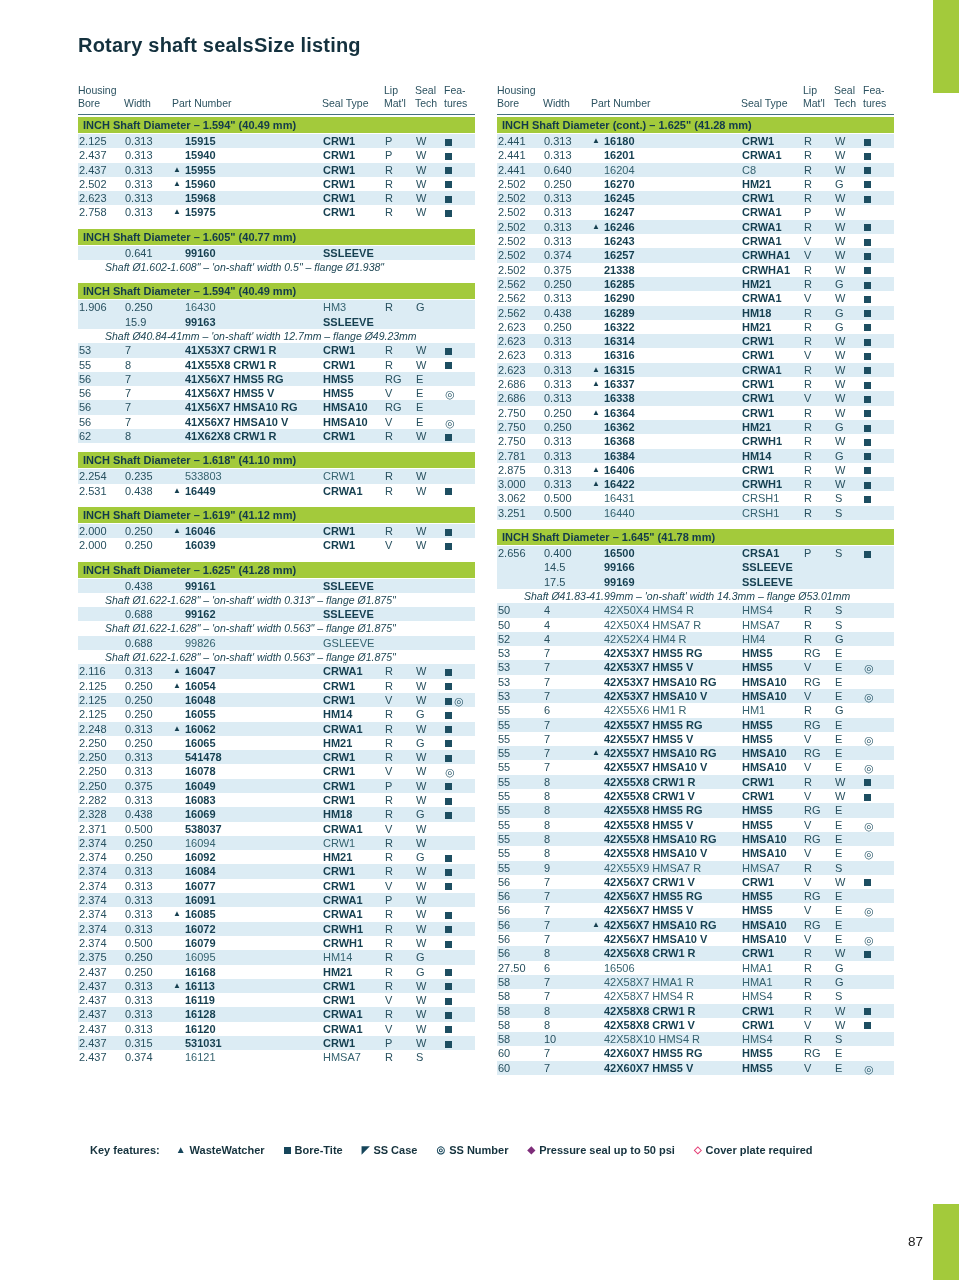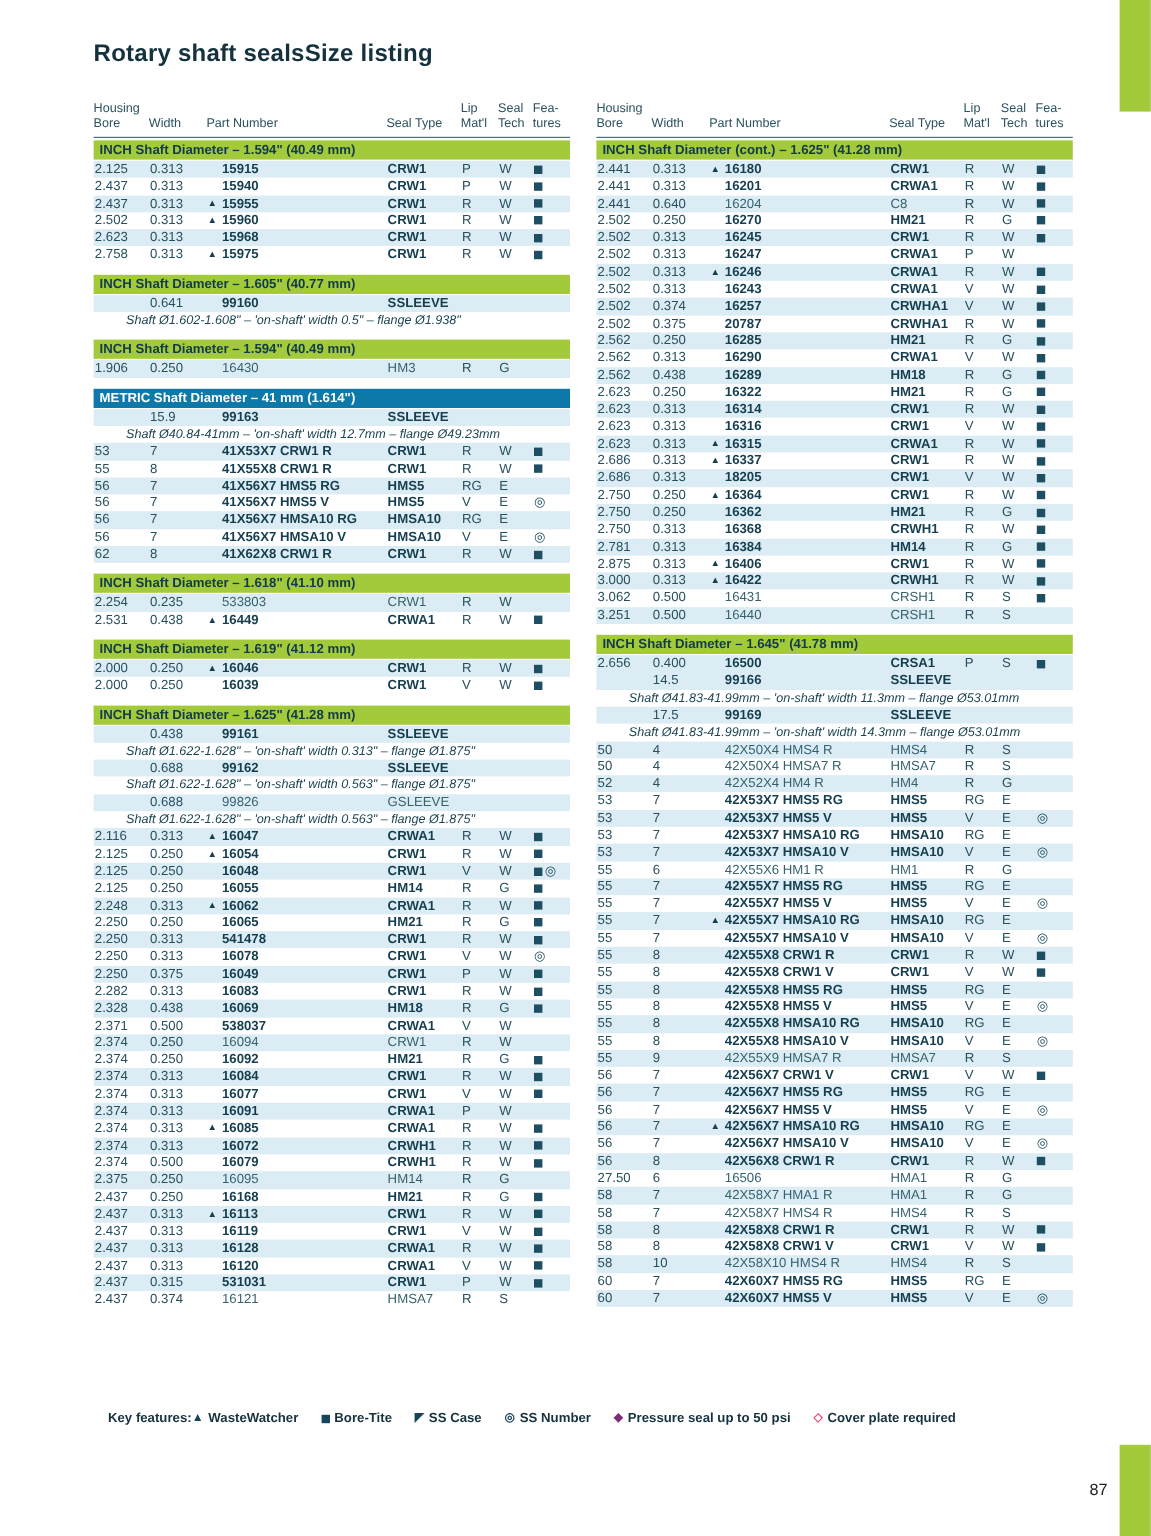--- a/index.html
+++ b/index.html
@@ -29,21 +29,21 @@
   .row.stripe,.note.stripe{background:#dcecf4}
   .cell{overflow:hidden;white-space:nowrap;padding-left:1px}
   .part{font-weight:bold;color:#153f50;position:relative;padding-left:13px}
   .seal{font-weight:bold;color:#153f50}
   .dim .part,.dim .seal{font-weight:normal;color:#35626f}
   .tri{position:absolute;left:1px;top:0;font-size:8px;color:#153f50}
   .note{display:block;height:14.3px;line-height:14.3px;font-size:10.5px;font-style:italic;
         padding-left:27px;color:#1d4654;white-space:nowrap;overflow:hidden}
   .fsq{display:inline-block;width:7px;height:7px;background:#1d4e61;margin-right:2px;vertical-align:middle}
   .fring{font-size:11px;color:#1d4e61;vertical-align:middle}
-  .legend{position:absolute;left:90px;top:1176px;display:flex;align-items:flex-start;
+  .legend{position:absolute;left:90px;top:1144px;display:flex;align-items:flex-start;gap:16px;
           font-size:11px;color:#15323d;white-space:nowrap}
   .legend .lab{font-weight:bold}
   #legend-items{display:flex;gap:19px;align-items:center}
   .leg-item{display:flex;align-items:center;gap:4px;font-weight:bold}
   .leg-glyph{font-size:10px;line-height:10px}
   .leg-sq{margin-right:0}
   .page-number{position:absolute;right:36px;top:1234px;font-size:13.5px;color:#222222}
 </style>
 </head>
 <body>
@@ -159,21 +159,20 @@
           <div class="sec-hdr inch">INCH Shaft Diameter – 1.594" (40.49 mm)</div>
           <div class="row stripe dim">
             <div class="cell bore">1.906</div>
             <div class="cell width">0.250</div>
             <div class="cell part">16430</div>
             <div class="cell seal">HM3</div>
             <div class="cell lip">R</div>
             <div class="cell tech">G</div>
             <div class="cell feat"></div>
           </div>
-          <div class="sec-hdr metric">METRIC Shaft Diameter – 41 mm (1.614")</div>
           <div class="row stripe">
             <div class="cell bore"></div>
             <div class="cell width">15.9</div>
             <div class="cell part">99163</div>
             <div class="cell seal">SSLEEVE</div>
             <div class="cell lip"></div>
             <div class="cell tech"></div>
             <div class="cell feat"></div>
           </div>
           <div class="note">Shaft Ø40.84-41mm – 'on-shaft' width 12.7mm – flange Ø49.23mm</div>
@@ -674,21 +673,21 @@
             <div class="cell width">0.374</div>
             <div class="cell part">16257</div>
             <div class="cell seal">CRWHA1</div>
             <div class="cell lip">V</div>
             <div class="cell tech">W</div>
             <div class="cell feat"><span class="fsq"></span></div>
           </div>
           <div class="row">
             <div class="cell bore">2.502</div>
             <div class="cell width">0.375</div>
-            <div class="cell part">20787</div>
+            <div class="cell part">21338</div>
             <div class="cell seal">CRWHA1</div>
             <div class="cell lip">R</div>
             <div class="cell tech">W</div>
             <div class="cell feat"><span class="fsq"></span></div>
           </div>
           <div class="row stripe">
             <div class="cell bore">2.562</div>
             <div class="cell width">0.250</div>
             <div class="cell part">16285</div>
             <div class="cell seal">HM21</div>
@@ -755,21 +754,21 @@
             <div class="cell width">0.313</div>
             <div class="cell part"><span class="tri">▲</span>16337</div>
             <div class="cell seal">CRW1</div>
             <div class="cell lip">R</div>
             <div class="cell tech">W</div>
             <div class="cell feat"><span class="fsq"></span></div>
           </div>
           <div class="row stripe">
             <div class="cell bore">2.686</div>
             <div class="cell width">0.313</div>
-            <div class="cell part">18205</div>
+            <div class="cell part">16338</div>
             <div class="cell seal">CRW1</div>
             <div class="cell lip">V</div>
             <div class="cell tech">W</div>
             <div class="cell feat"><span class="fsq"></span></div>
           </div>
           <div class="row">
             <div class="cell bore">2.750</div>
             <div class="cell width">0.250</div>
             <div class="cell part"><span class="tri">▲</span>16364</div>
             <div class="cell seal">CRW1</div>
@@ -852,21 +851,20 @@
           </div>
           <div class="row stripe">
             <div class="cell bore"></div>
             <div class="cell width">14.5</div>
             <div class="cell part">99166</div>
             <div class="cell seal">SSLEEVE</div>
             <div class="cell lip"></div>
             <div class="cell tech"></div>
             <div class="cell feat"></div>
           </div>
-          <div class="note">Shaft Ø41.83-41.99mm – 'on-shaft' width 11.3mm – flange Ø53.01mm</div>
           <div class="row stripe">
             <div class="cell bore"></div>
             <div class="cell width">17.5</div>
             <div class="cell part">99169</div>
             <div class="cell seal">SSLEEVE</div>
             <div class="cell lip"></div>
             <div class="cell tech"></div>
             <div class="cell feat"></div>
           </div>
           <div class="note">Shaft Ø41.83-41.99mm – 'on-shaft' width 14.3mm – flange Ø53.01mm</div>

